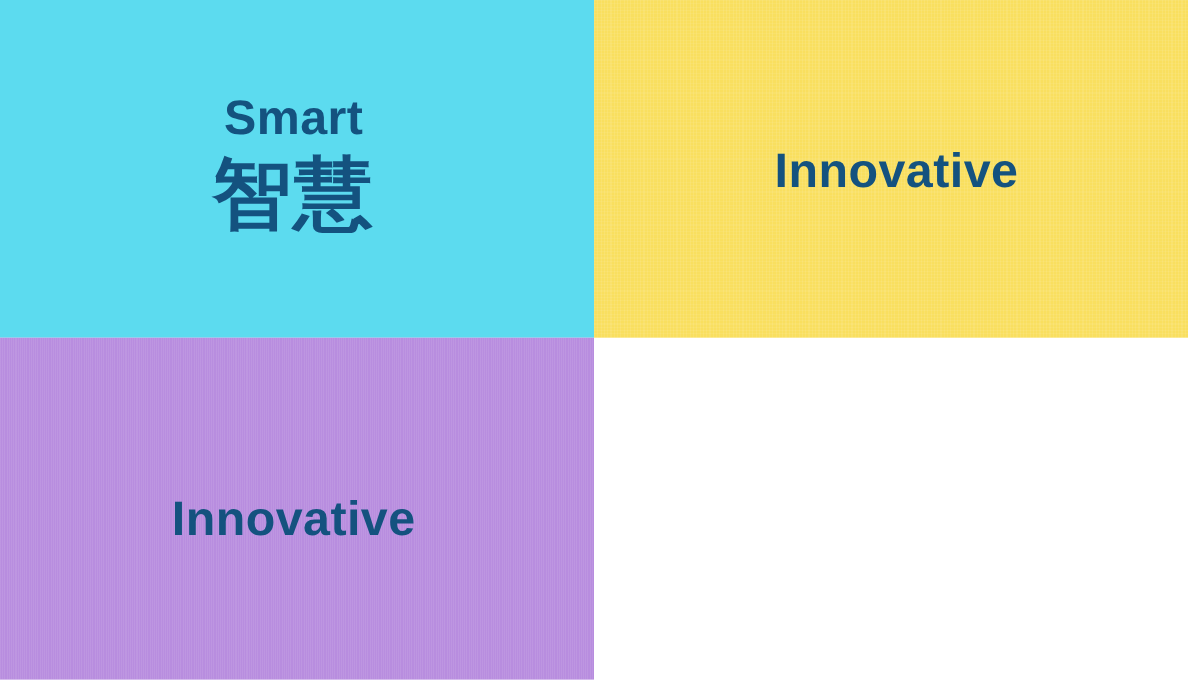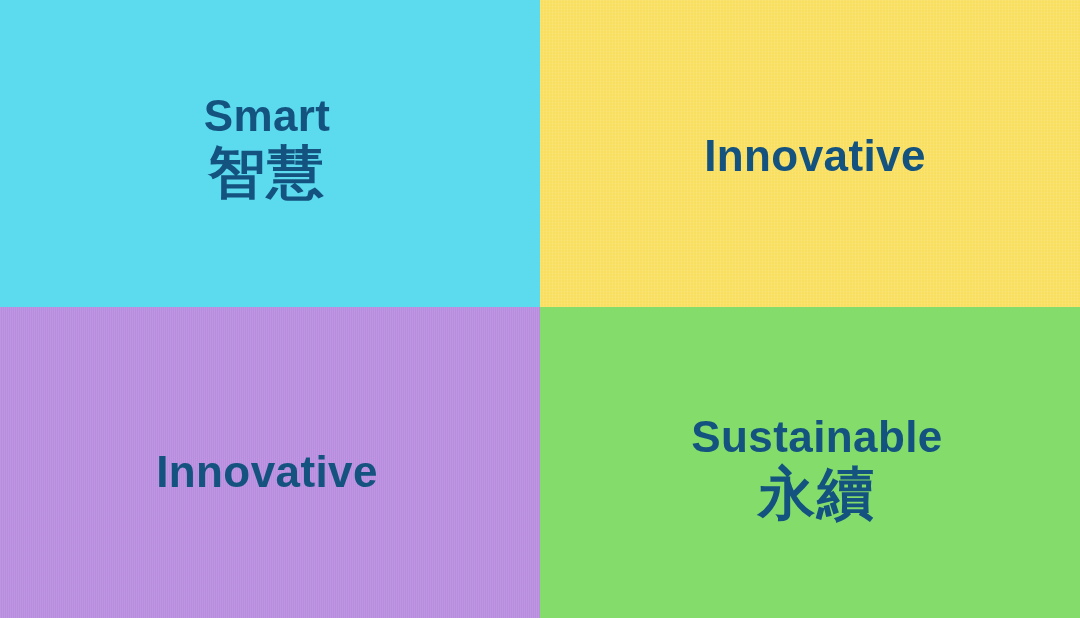--- a/index.html
+++ b/index.html
@@ -74,23 +74,23 @@
     font-weight: 700;
     font-size: 44px;
     letter-spacing: 0.4px;
     line-height: 1.0;
     white-space: nowrap;
     margin: 0;
     padding: 0;
   }
 
   .label-zh {
-    font-family: Liberation Mono, monospace;
+    font-family: Liberation Serif, serif;
     font-weight: 700;
-    font-size: 57px;
+    font-size: 72px;
     letter-spacing: 2px;
     line-height: 1.05;
     white-space: nowrap;
     margin-top: 10px;
     padding: 0;
   }
 
   
   #q-smart .stack       { transform: translate(-3px, -3px); }
   #q-energetic .stack   { transform: translate( 5px,  2px); }
@@ -114,20 +114,14 @@
       <div class="label-en">Innovative</div>
     </div>
   </div>
 
   <div class="quadrant textured" id="q-innovative" style="background-color: rgb(184, 141, 223);">
     <div class="stack" style="color: rgb(20, 82, 127);">
       <div class="label-en">Innovative</div>
     </div>
   </div>
 
-  <div class="quadrant" id="q-sustainable" style="background-color: rgb(132, 220, 107);">
-    <div class="stack" style="color: rgb(20, 82, 127);">
-      <div class="label-en">Sustainable</div>
-      <div class="label-zh">永續</div>
-    </div>
-  </div>
 
 </div>
 
 </body></html>

